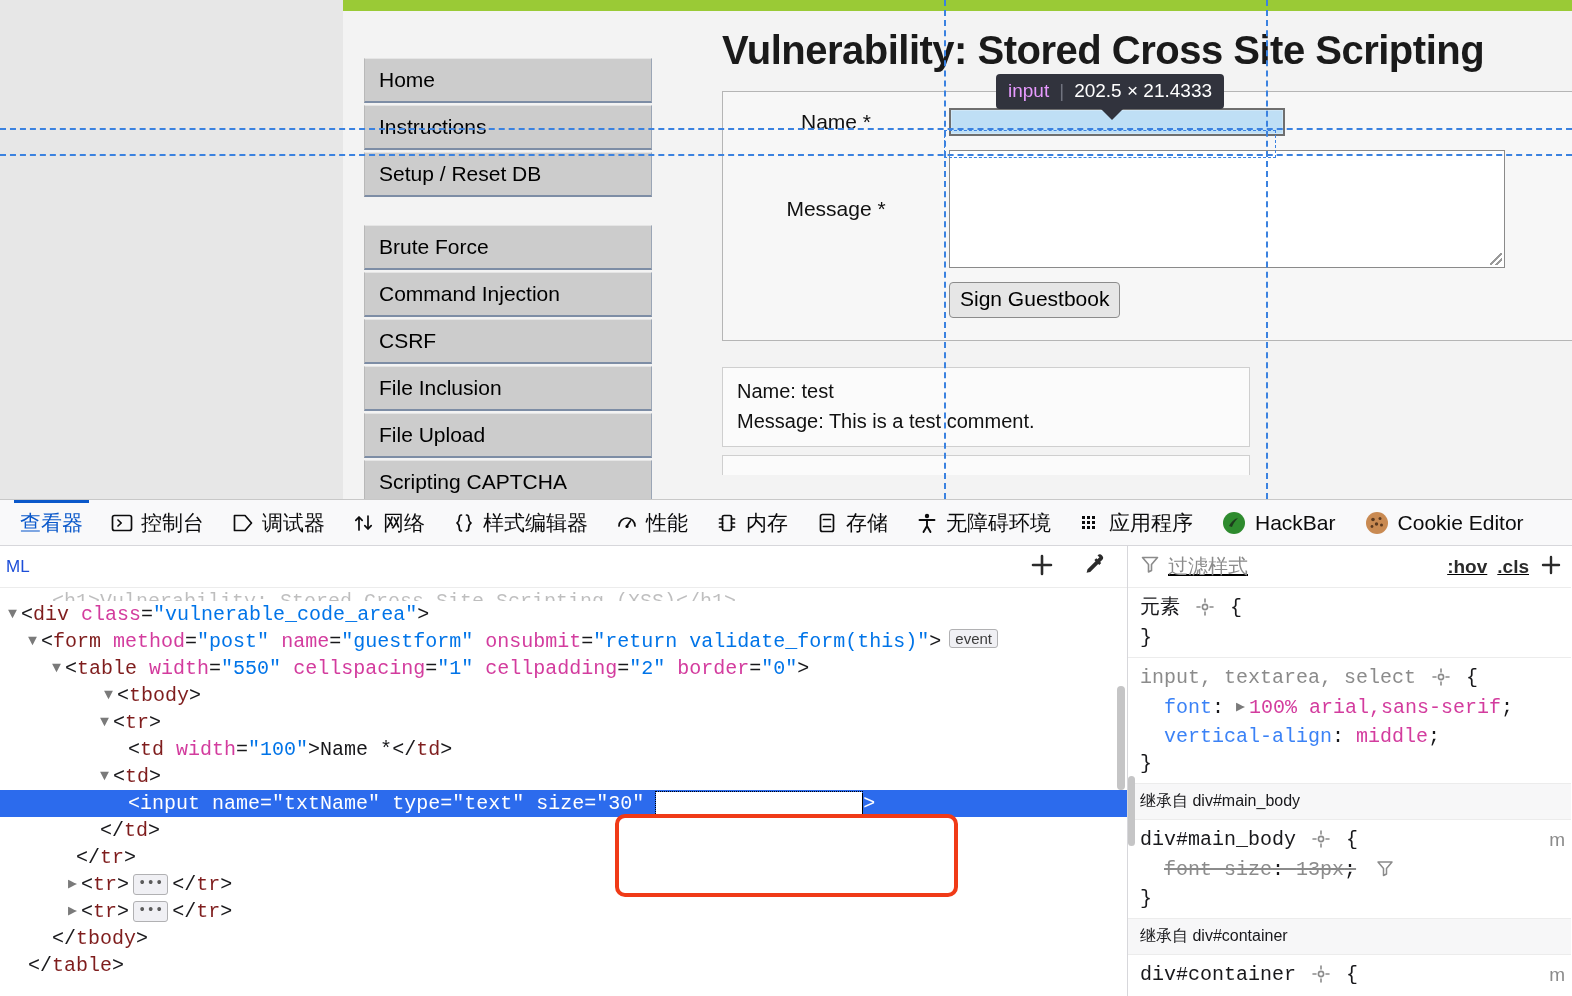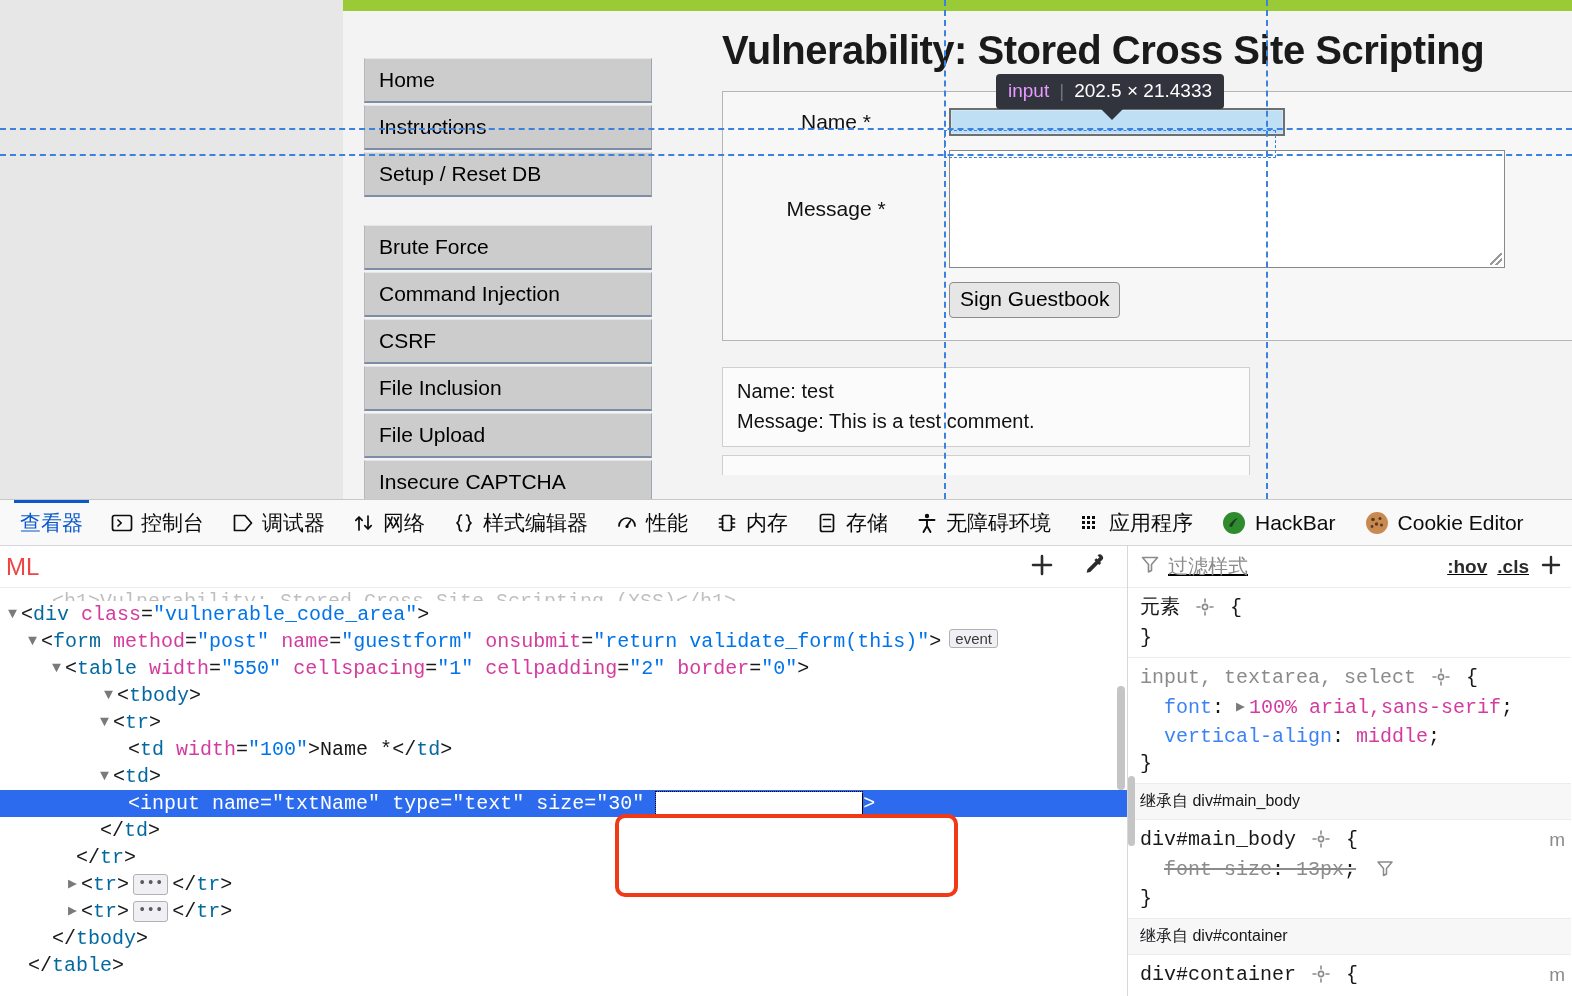--- a/index.html
+++ b/index.html
@@ -190,21 +190,21 @@
     position: relative; overflow: hidden;
     background: #fff;
   }
   #dom-crumbs {
     height: 42px;
     display: flex; align-items: center; justify-content: space-between;
     padding: 0 12px 0 6px;
     border-bottom: 1px solid #ececec;
     background: #fff;
   }
-  #dom-crumbs .crumb { font-size: 24px; color: #ef4444; }
+  #dom-crumbs .crumb { font-size: 17px; color: #1d4ed8; }
   #dom-crumb-tools { display: flex; align-items: center; gap: 26px; padding-right: 8px; }
 
   #dom-tree {
     position: relative;
     font-family: "Liberation Mono", monospace;
     font-size: 20px;
     line-height: 27px;
     color: #18181b;
     padding: 0;
     white-space: nowrap;
@@ -212,21 +212,21 @@
   .dline { height: 27px; padding-left: 0; position: relative; }
   .dline.sel { background: #2c6bed; }
   .dline.sel * { color: #ffffff !important; }
   .ind0 { padding-left: 8px; }
   .ind1 { padding-left: 28px; }
   .ind2 { padding-left: 52px; }
   .ind3 { padding-left: 104px; }
   .ind4 { padding-left: 100px; }
   .ind5 { padding-left: 124px; }
   .tw { color: #7a7a7a; font-size: 15px; position: relative; top: -2px; margin-right: 4px; }
-  .tg { color: #0369a1; }
+  .tg { color: #7f1d1d; }
   .at { color: #d33c9e; }
   .vl { color: #0074e8; }
   .pn { color: #18181b; }
   .tx { color: #18181b; }
   .badge-event {
     display: inline-block;
     border: 1px solid #b1b1b3; border-radius: 3px;
     background: #f0f0f4; color: #3b3b3b;
     font-size: 15px; line-height: 17px;
     padding: 0 5px; margin-left: 8px;
@@ -322,21 +322,21 @@
   <div id="nav">
     <div class="nav-item"><span>Home</span></div>
     <div class="nav-item"><span>Instructions</span></div>
     <div class="nav-item"><span>Setup / Reset DB</span></div>
     <div class="nav-gap"></div>
     <div class="nav-item"><span>Brute Force</span></div>
     <div class="nav-item"><span>Command Injection</span></div>
     <div class="nav-item"><span>CSRF</span></div>
     <div class="nav-item"><span>File Inclusion</span></div>
     <div class="nav-item"><span>File Upload</span></div>
-    <div class="nav-item"><span>Insecure CAPTCHA</span></div>
+    <div class="nav-item"><span>Scripting CAPTCHA</span></div>
 
   </div>
 
   <div id="main-col">
     <h1 id="page-title">Vulnerability: Stored Cross Site Scripting</h1>
 
     <div id="vuln-area">
       <div class="form-row">
         <div class="form-label">Name *</div>
         <div id="name-input"></div>

